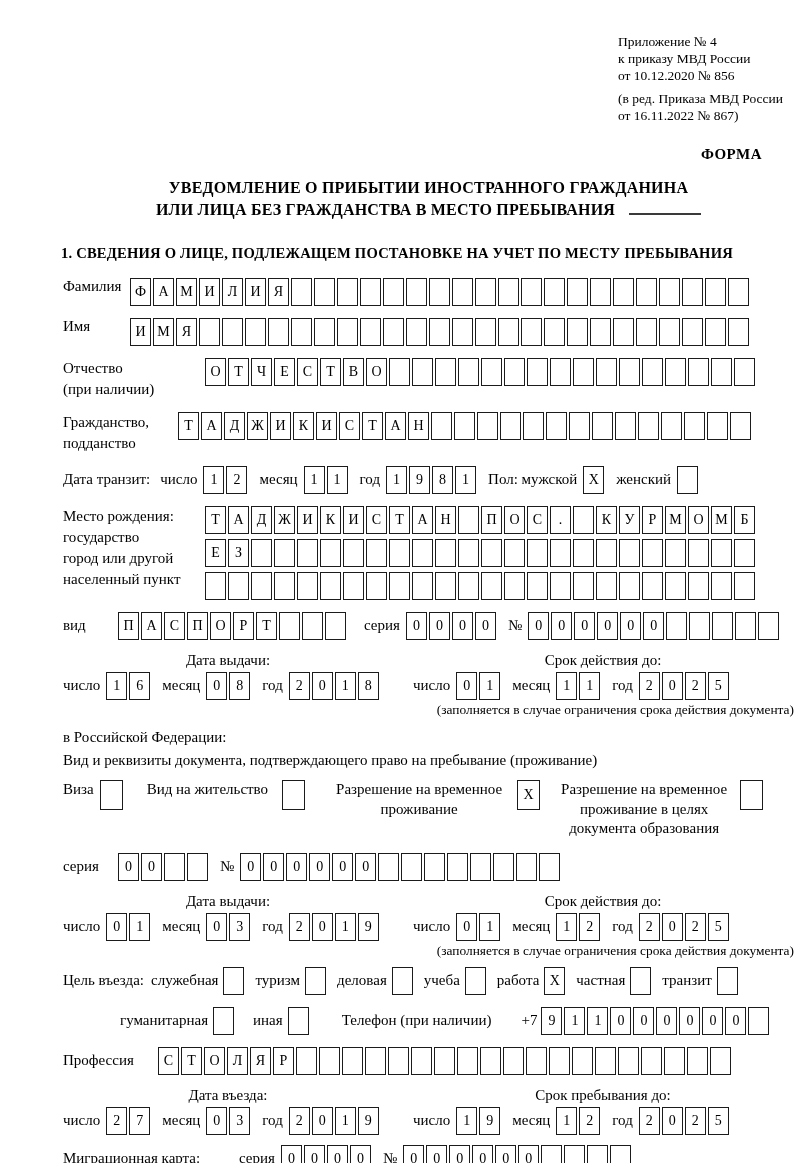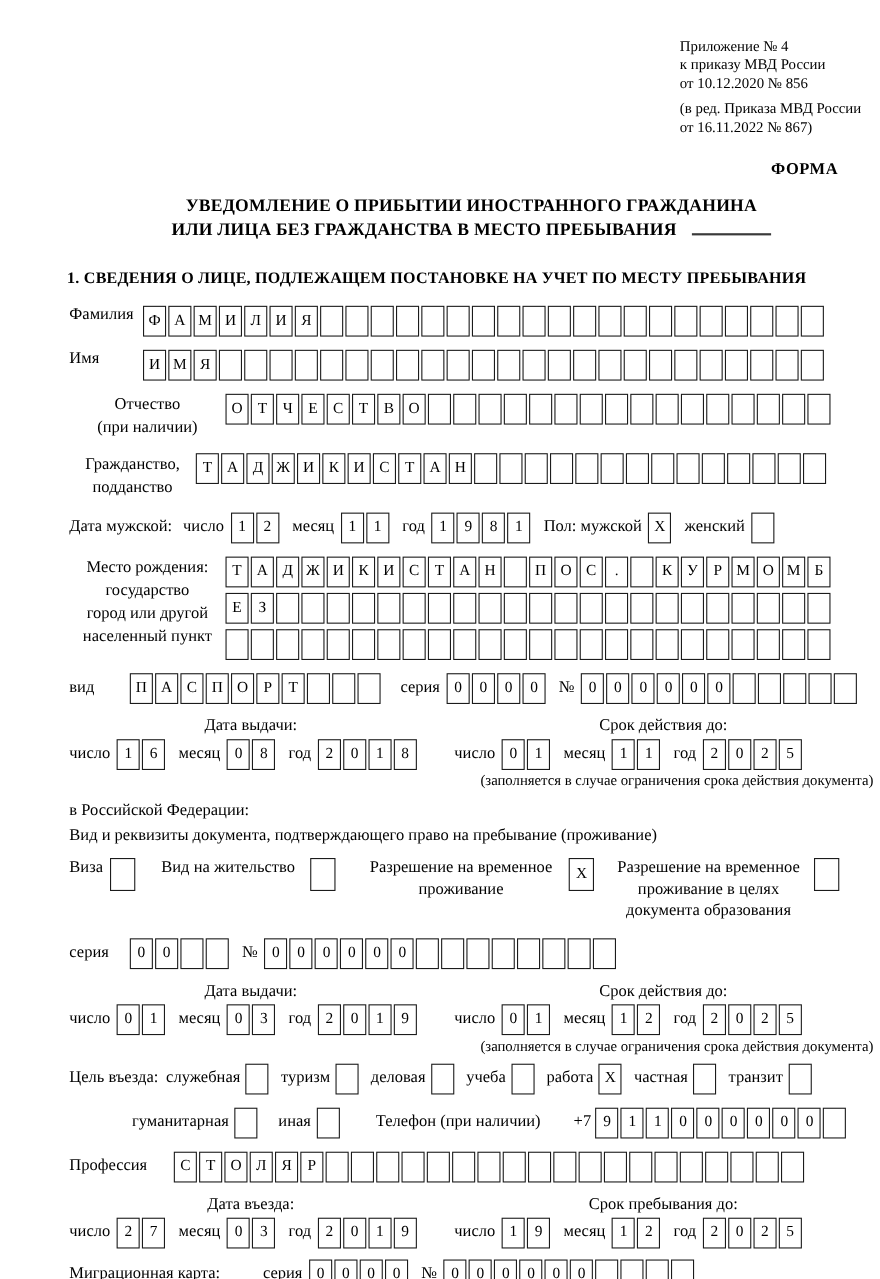--- a/index.html
+++ b/index.html
@@ -33,21 +33,21 @@
   .dlab{margin:0 6px 0 10px;}
   .dlab.first{margin-left:0;}
   .note{text-align:right;font-size:13.4px;margin:2px 0 8px 0;}
   .chk-row{display:flex;align-items:flex-start;margin:8px 0 14px 0;}
   .chk{display:flex;align-items:flex-start;}
   .chk .txt{line-height:1.3;}
   .chk .txt.center{text-align:center;}
   .chk .boxes{margin-left:10px;margin-top:0;}
   .p-opt{display:inline-flex;align-items:center;margin-right:9px;}
   .p-opt .boxes{margin-left:5px;}
-  .sub{line-height:1.4;text-align:center;}
+  .sub{line-height:1.4;}
 </style>
 </head>
 <body>
 
 <div class="page">
 
   <div class="hdr">
     <div>Приложение № 4</div>
     <div>к приказу МВД России</div>
     <div>от 10.12.2020 № 856</div>
@@ -195,21 +195,21 @@
         <span class="cell"></span>
         <span class="cell"></span>
         <span class="cell"></span>
         <span class="cell"></span>
         <span class="cell"></span>
         <span class="cell"></span>
       </span>
   </div>
 
   <div class="row" style="align-items:center;margin-top:10px;">
-    <span class="lbl">Дата мужской:</span>
+    <span class="lbl">Дата транзит:</span>
     <span class="dlab">число</span>
     <span class="boxes">
         <span class="cell">1</span>
         <span class="cell">2</span>
       </span>
     <span class="dlab">месяц</span>
     <span class="boxes">
         <span class="cell">1</span>
         <span class="cell">1</span>
       </span>

